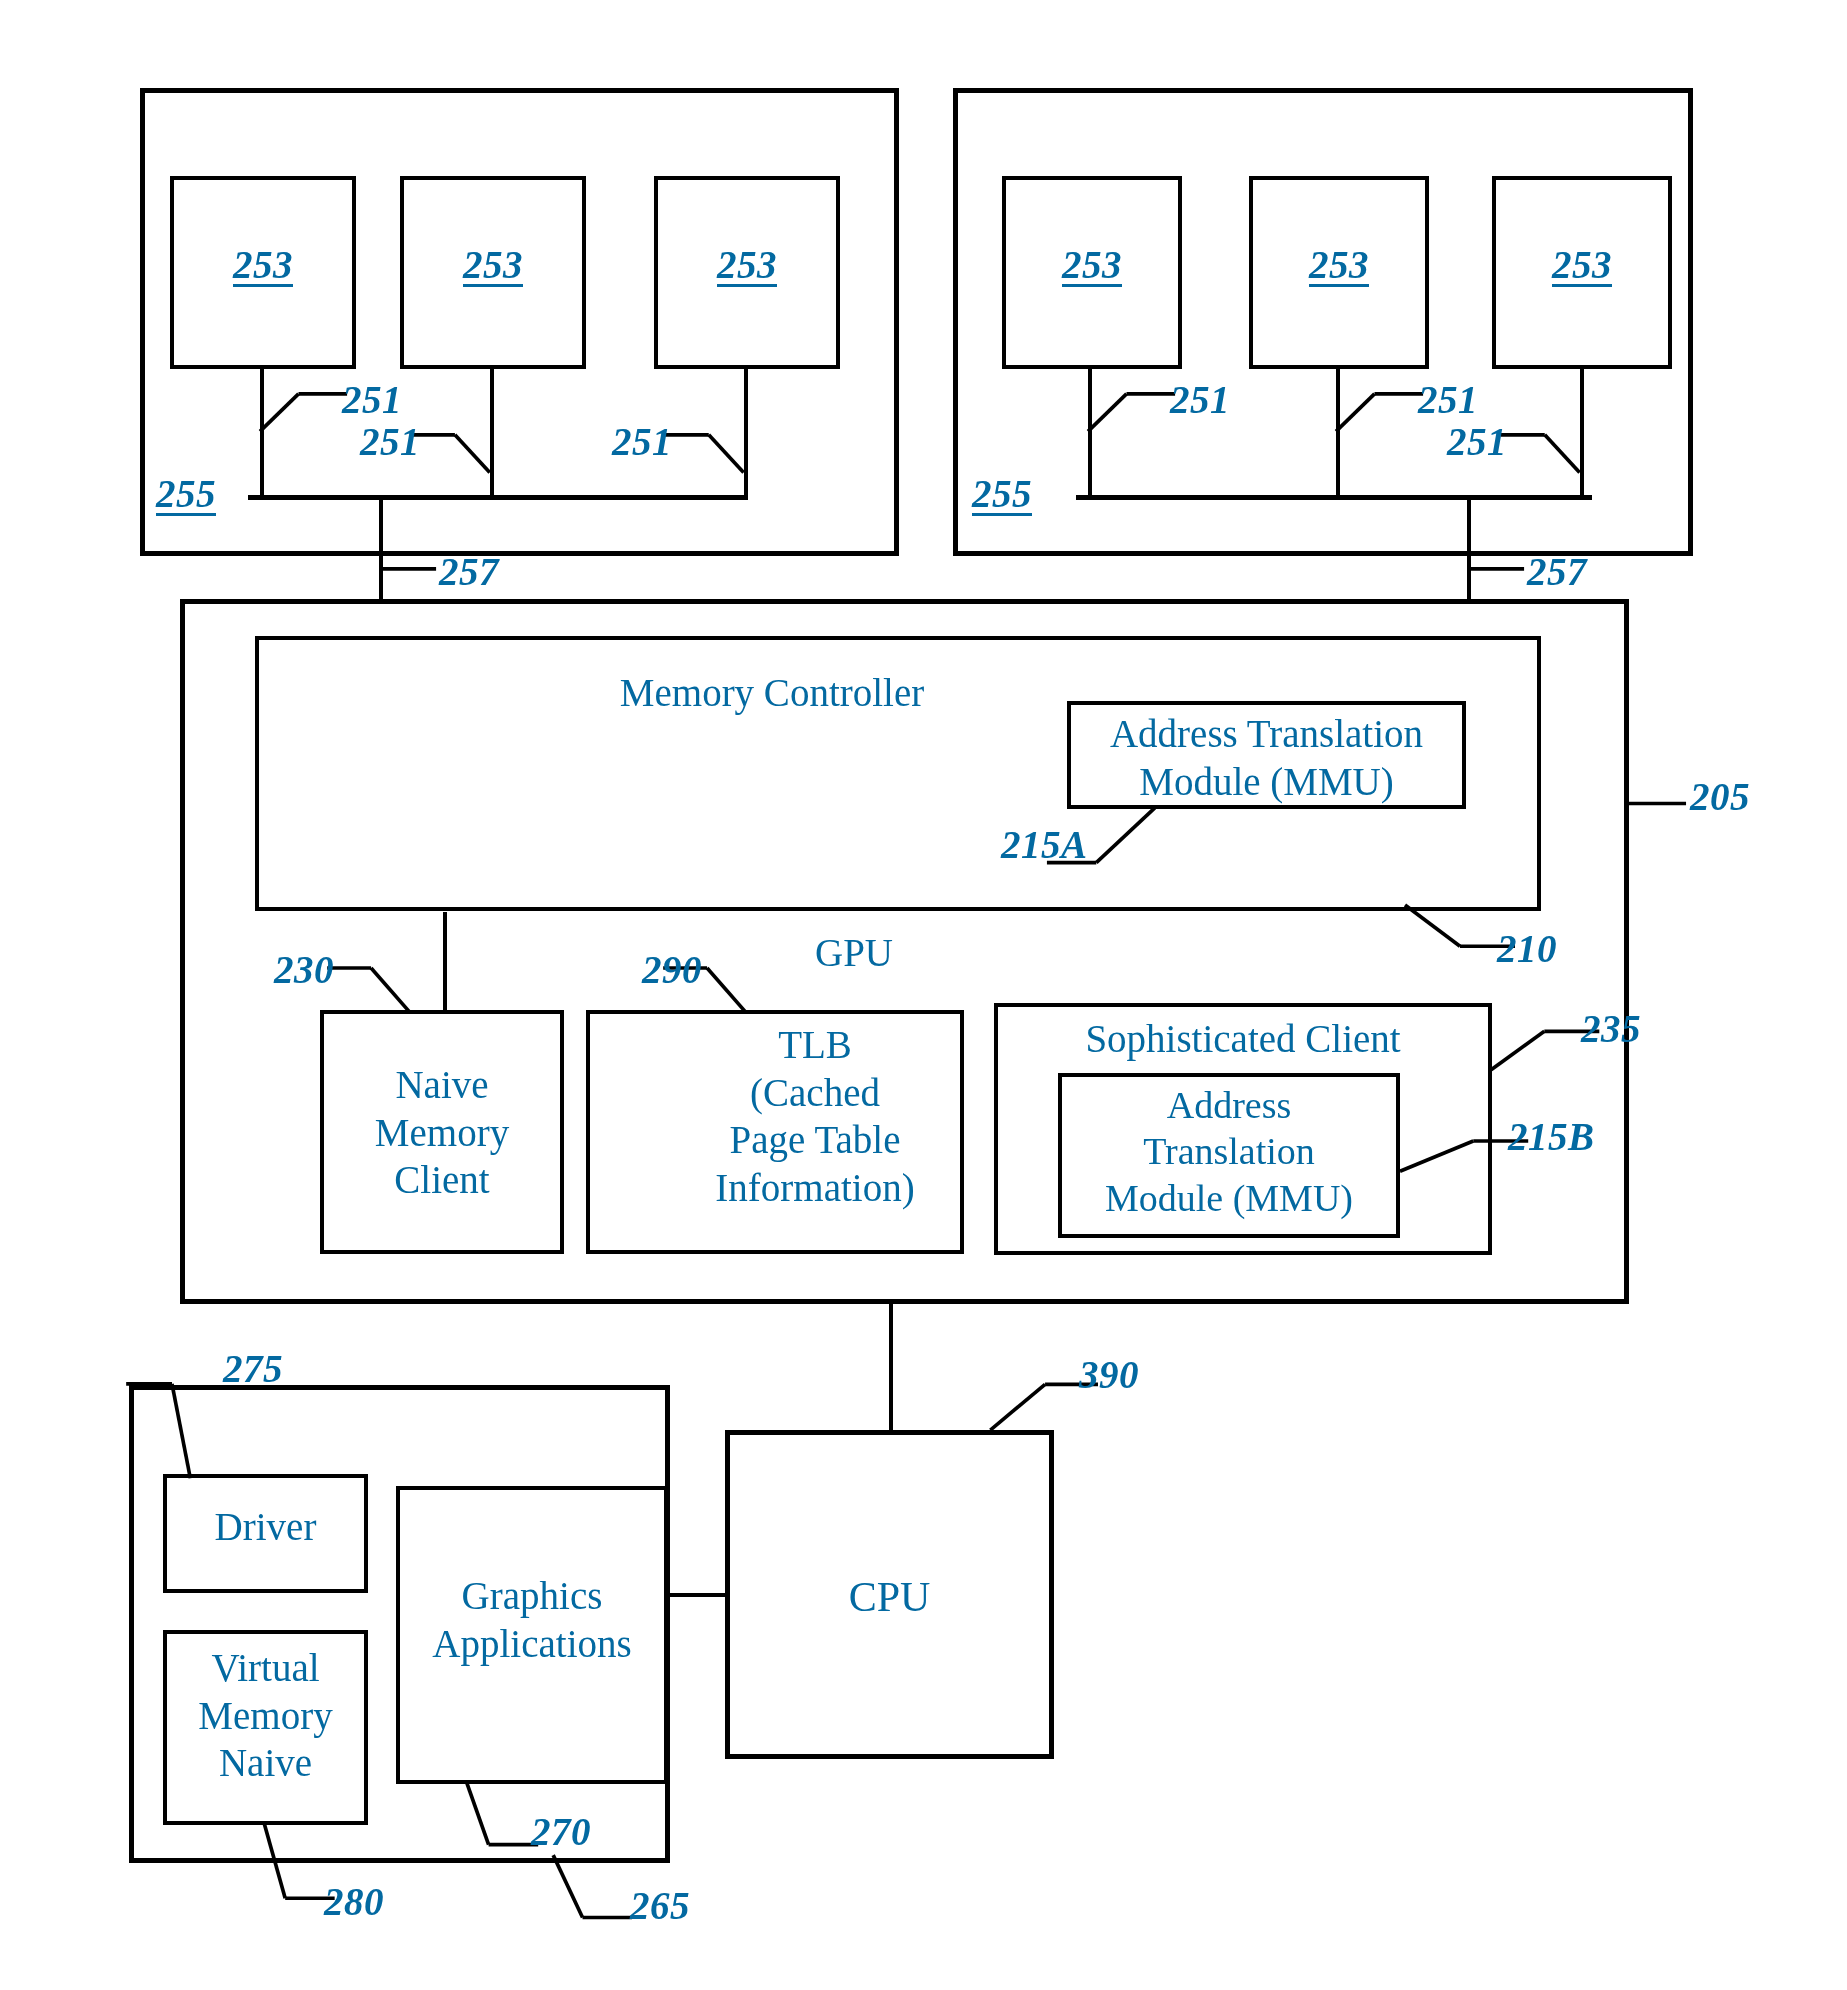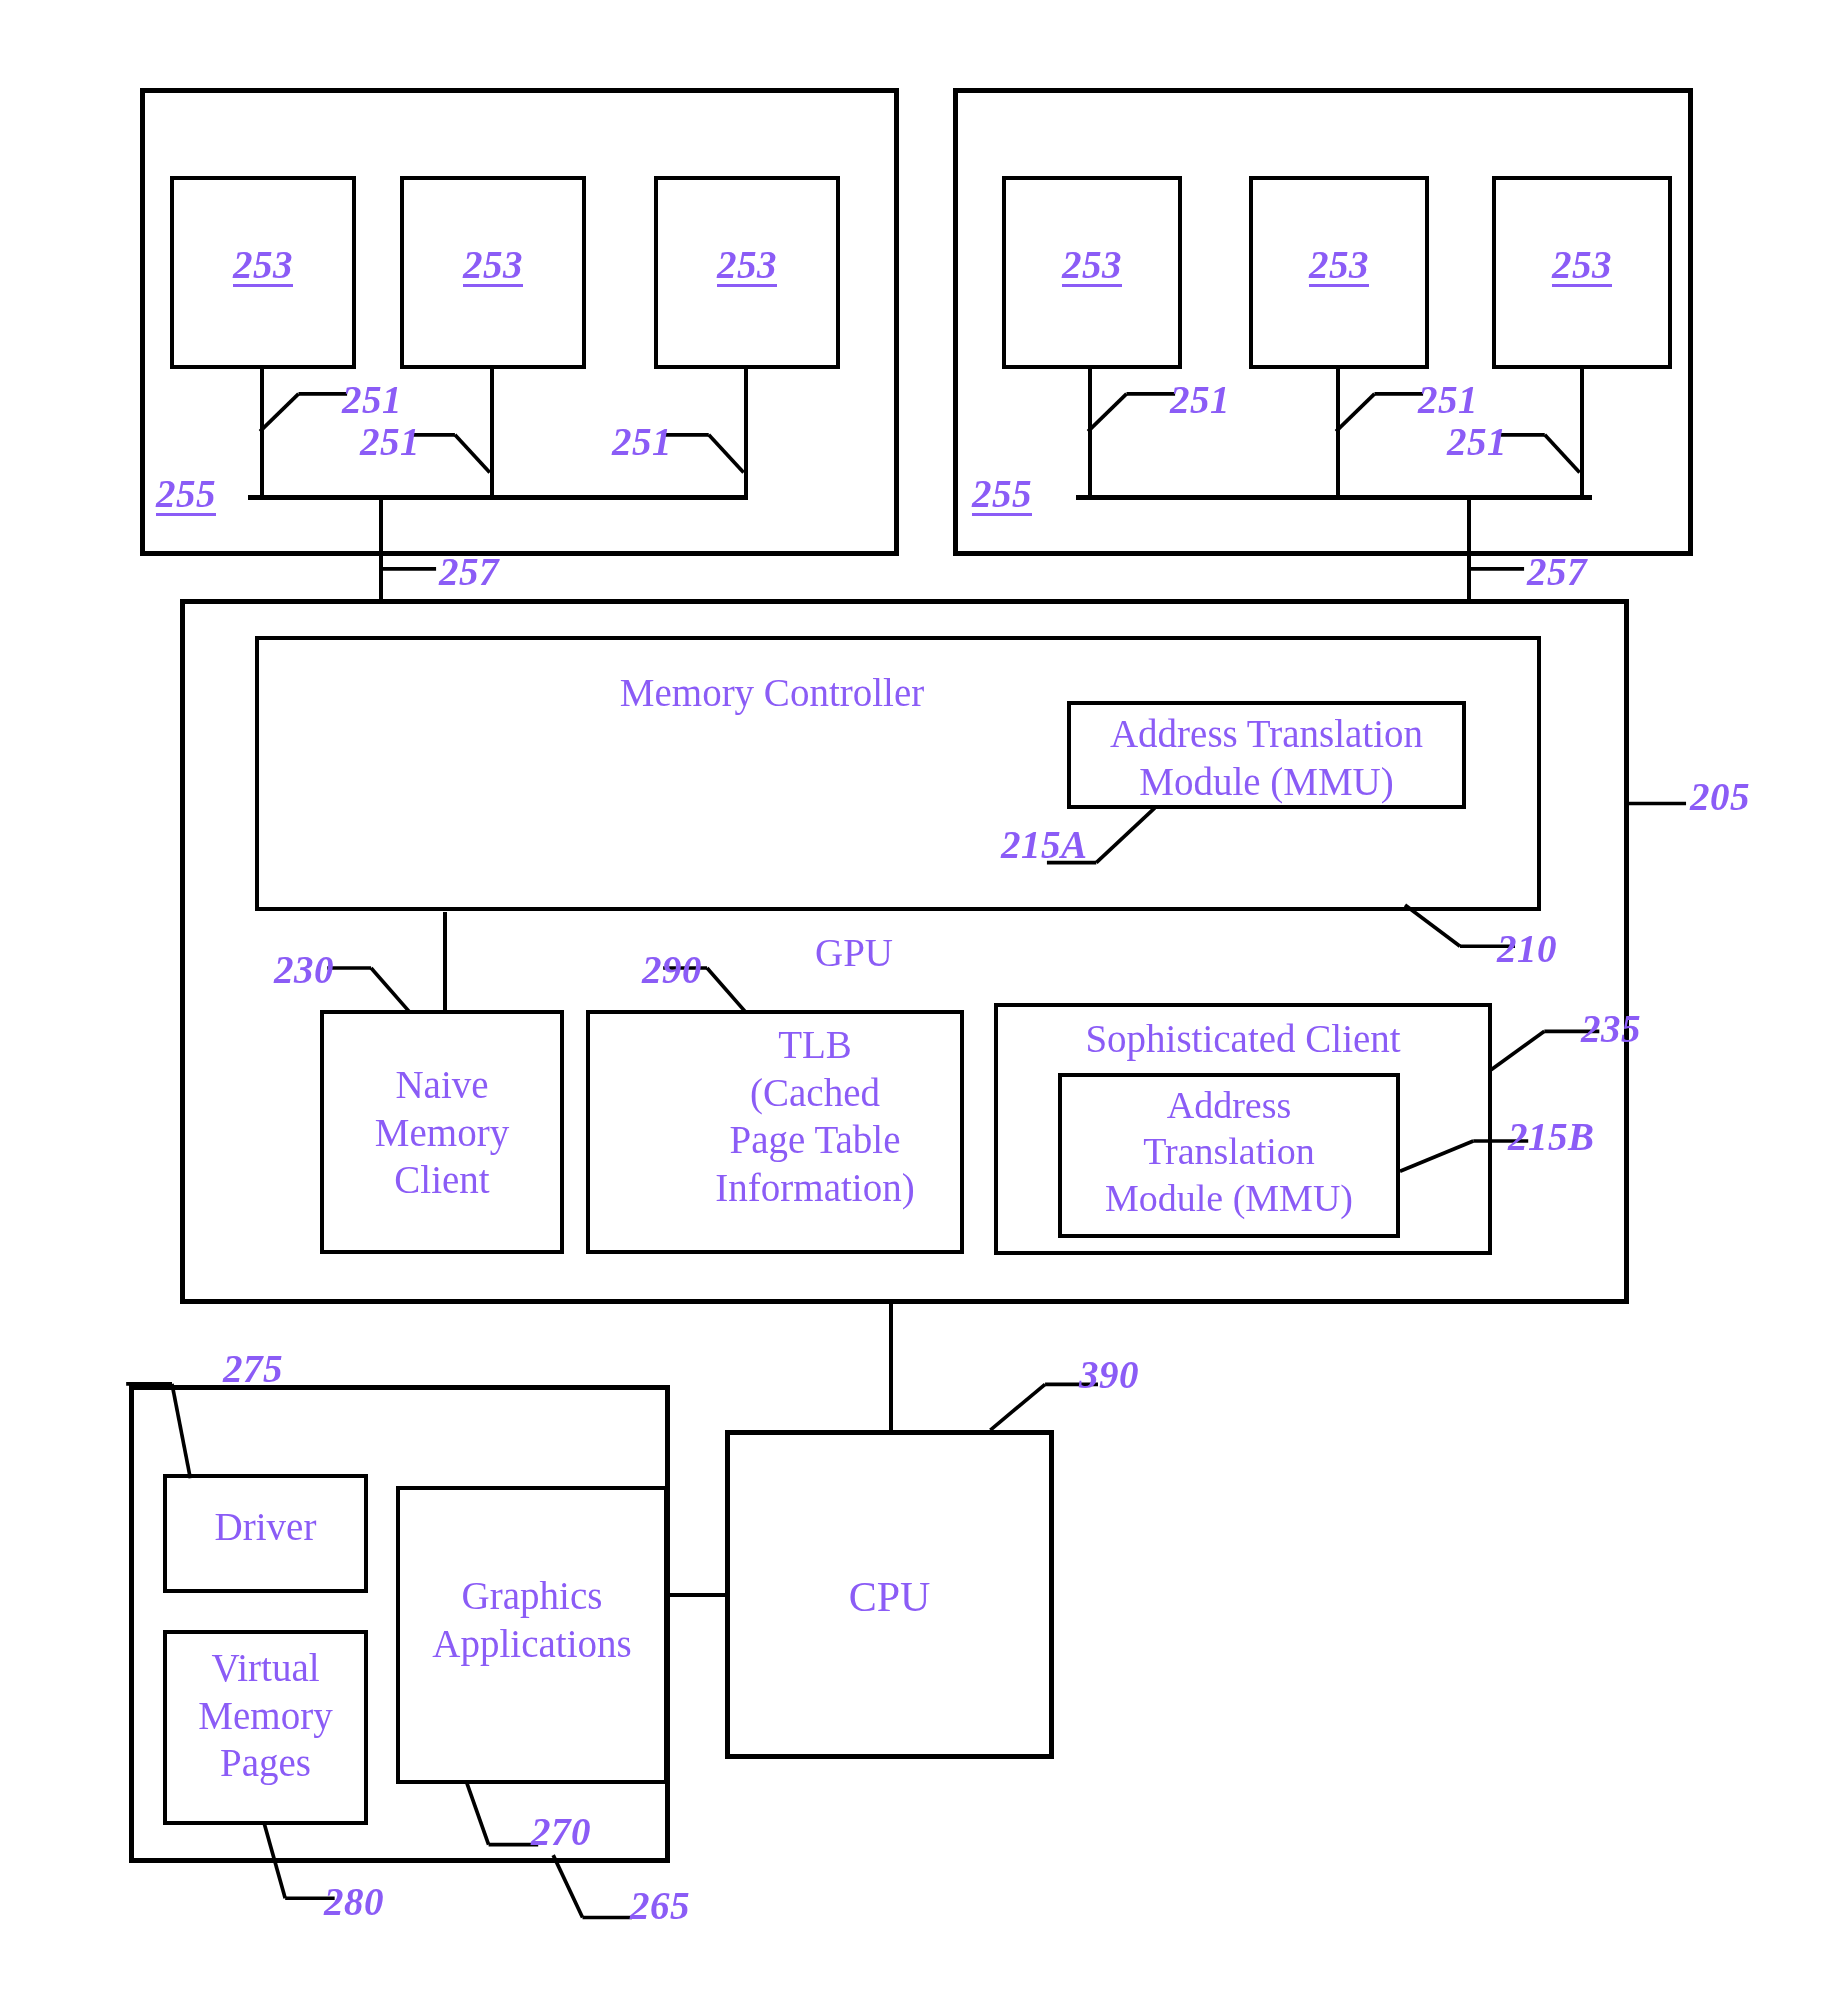--- a/index.html
+++ b/index.html
@@ -6,21 +6,21 @@
     margin: 0;
     padding: 0;
     background: #ffffff;
   }
   #page {
     position: relative;
     width: 1848px;
     height: 1991px;
     background: #ffffff;
     font-family: "Liberation Serif", "DejaVu Serif", serif;
-    color: #8b5cf6;
+    color: #0369a1;
     overflow: hidden;
   }
   .box {
     position: absolute;
     border: 4.6px solid #000;
     background: #fff;
     box-sizing: border-box;
   }
   .box.thick { border-width: 5.5px; }
   .lbl {
@@ -231,21 +231,21 @@
 
   <svg class="diag" style="left:161px; top:1336px; width:165px; height:147px;" viewBox="0 0 180 160" width="165" height="147">
     <line x1="32" y1="155" x2="12" y2="52"></line>
     <line x1="12" y1="52" x2="-38" y2="52"></line>
   </svg>
   <div class="lbl" style="left:223px; top:1346px;">275</div>
 
   <div class="box" style="left:163px; top:1630px; width:205px; height:195px;"></div>
   <div class="txt" style="left:163px; top:1644px; width:205px; font-size:39px;">Virtual
 Memory
-Pages</div>
+Naive</div>
 
   <svg class="diag" style="left:232px; top:1823px; width:165px; height:101px;" viewBox="0 0 180 110" width="165" height="101">
     <line x1="35" y1="0" x2="58" y2="82"></line>
     <line x1="58" y1="82" x2="112" y2="82"></line>
   </svg>
   <div class="lbl" style="left:324px; top:1879px;">280</div>
 
   <div class="box" style="left:396px; top:1486px; width:272px; height:298px;"></div>
   <div class="txt" style="left:396px; top:1572px; width:272px;">Graphics
 Applications</div>

